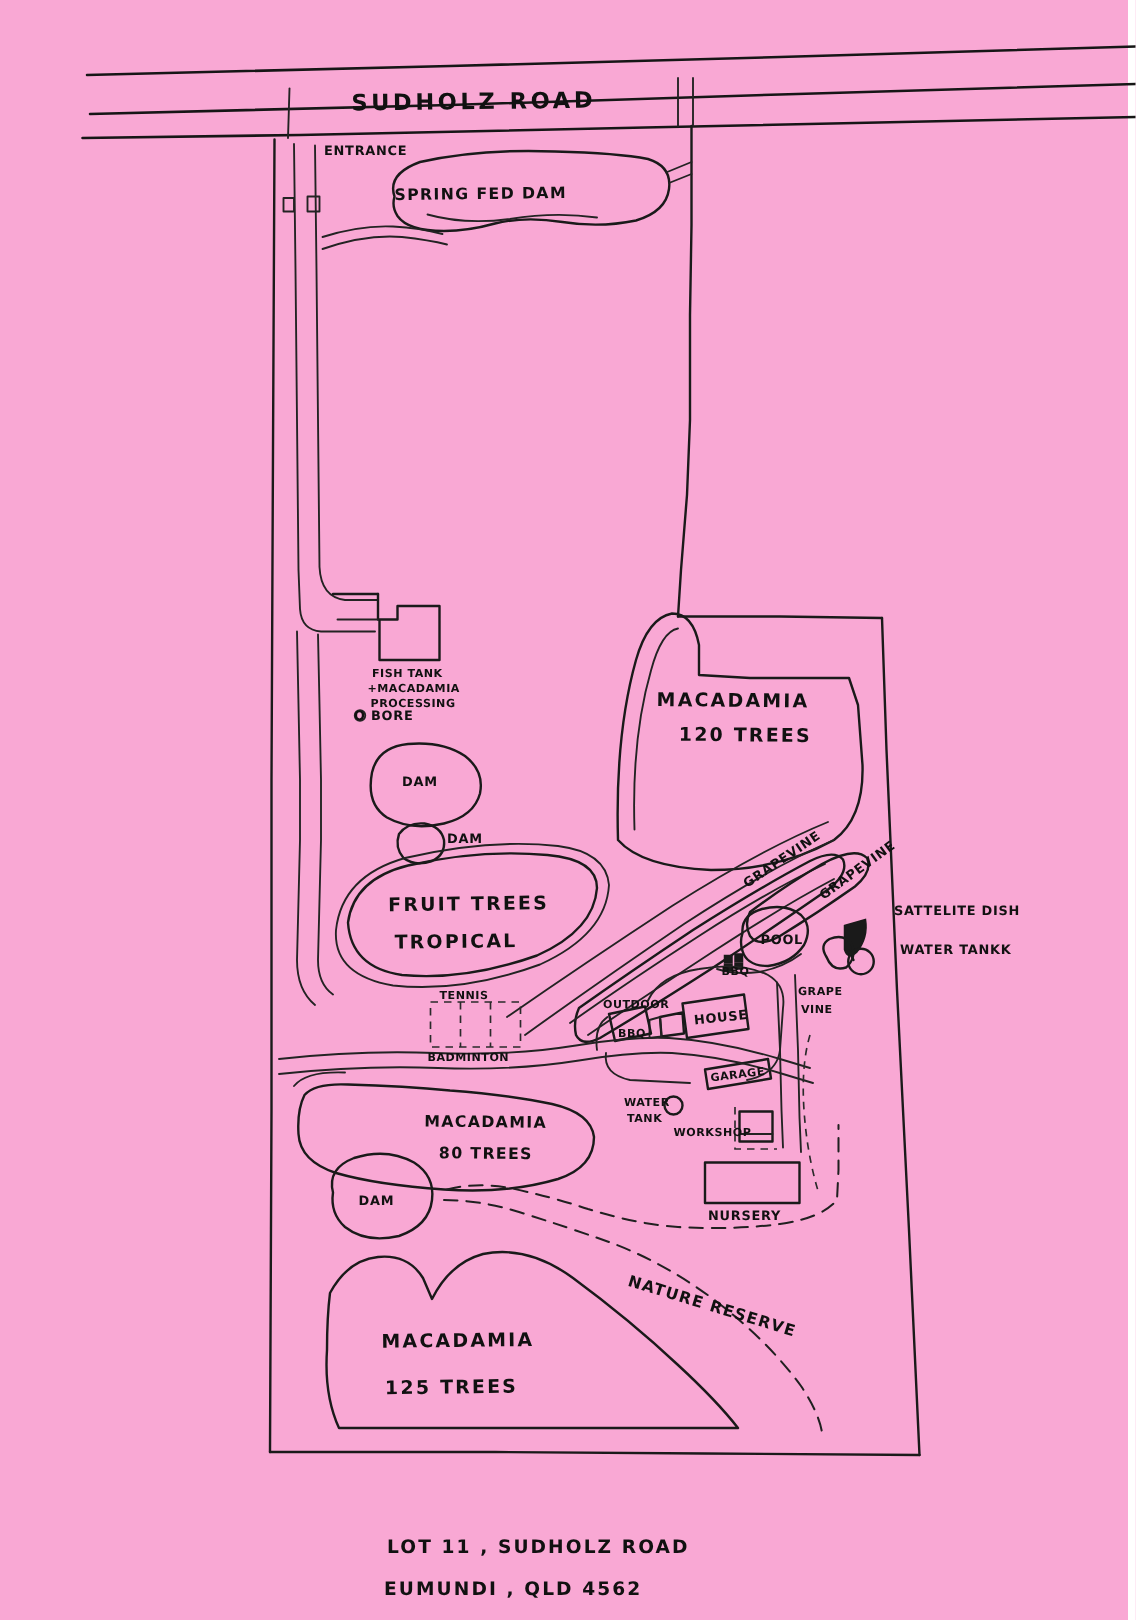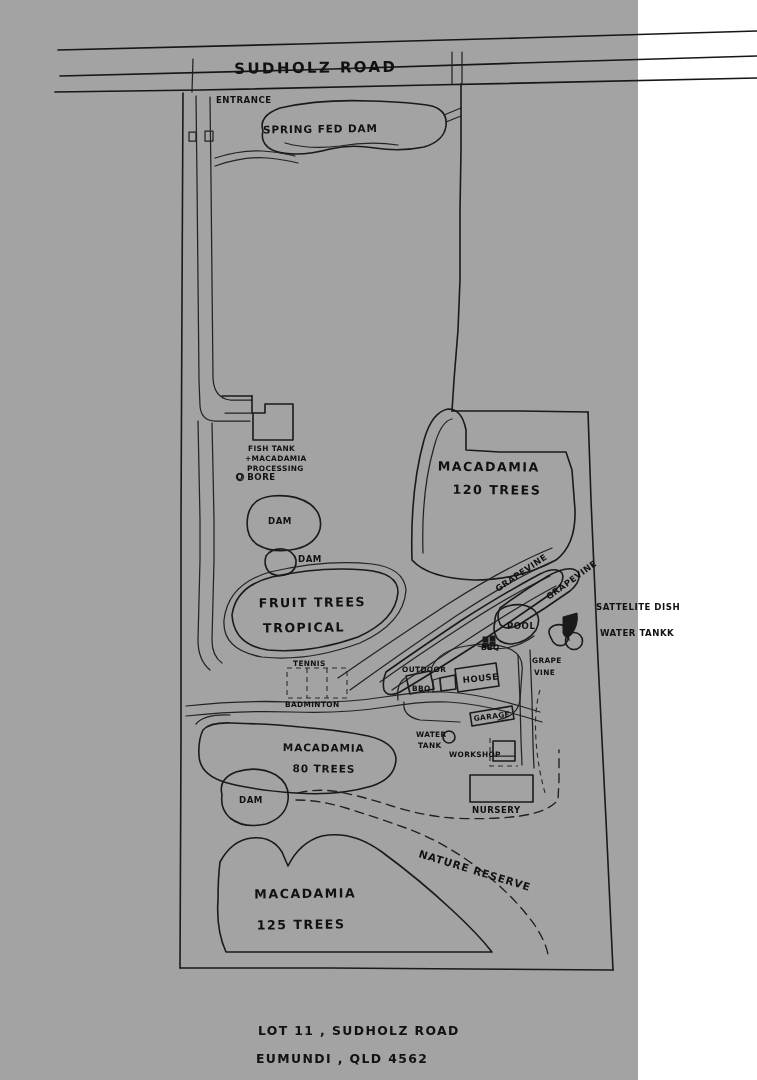--- a/index.html
+++ b/index.html
@@ -11,23 +11,23 @@
   body {
     width: 757px;
     height: 1080px;
     position: relative;
     overflow: hidden;
     font-family: "DejaVu Sans", sans-serif;
   }
   #map-root {
     position: absolute;
     inset: 0;
-    width: 638px;
+    width: 752px;
     height: 1080px;
-    background: #a3a3a3;
+    background: #f9a8d4;
   }
   svg#sketch {
     position: absolute;
     top: 0;
     left: 0;
     width: 757px;
     height: 1080px;
   }
   .ink {
     fill: none;

